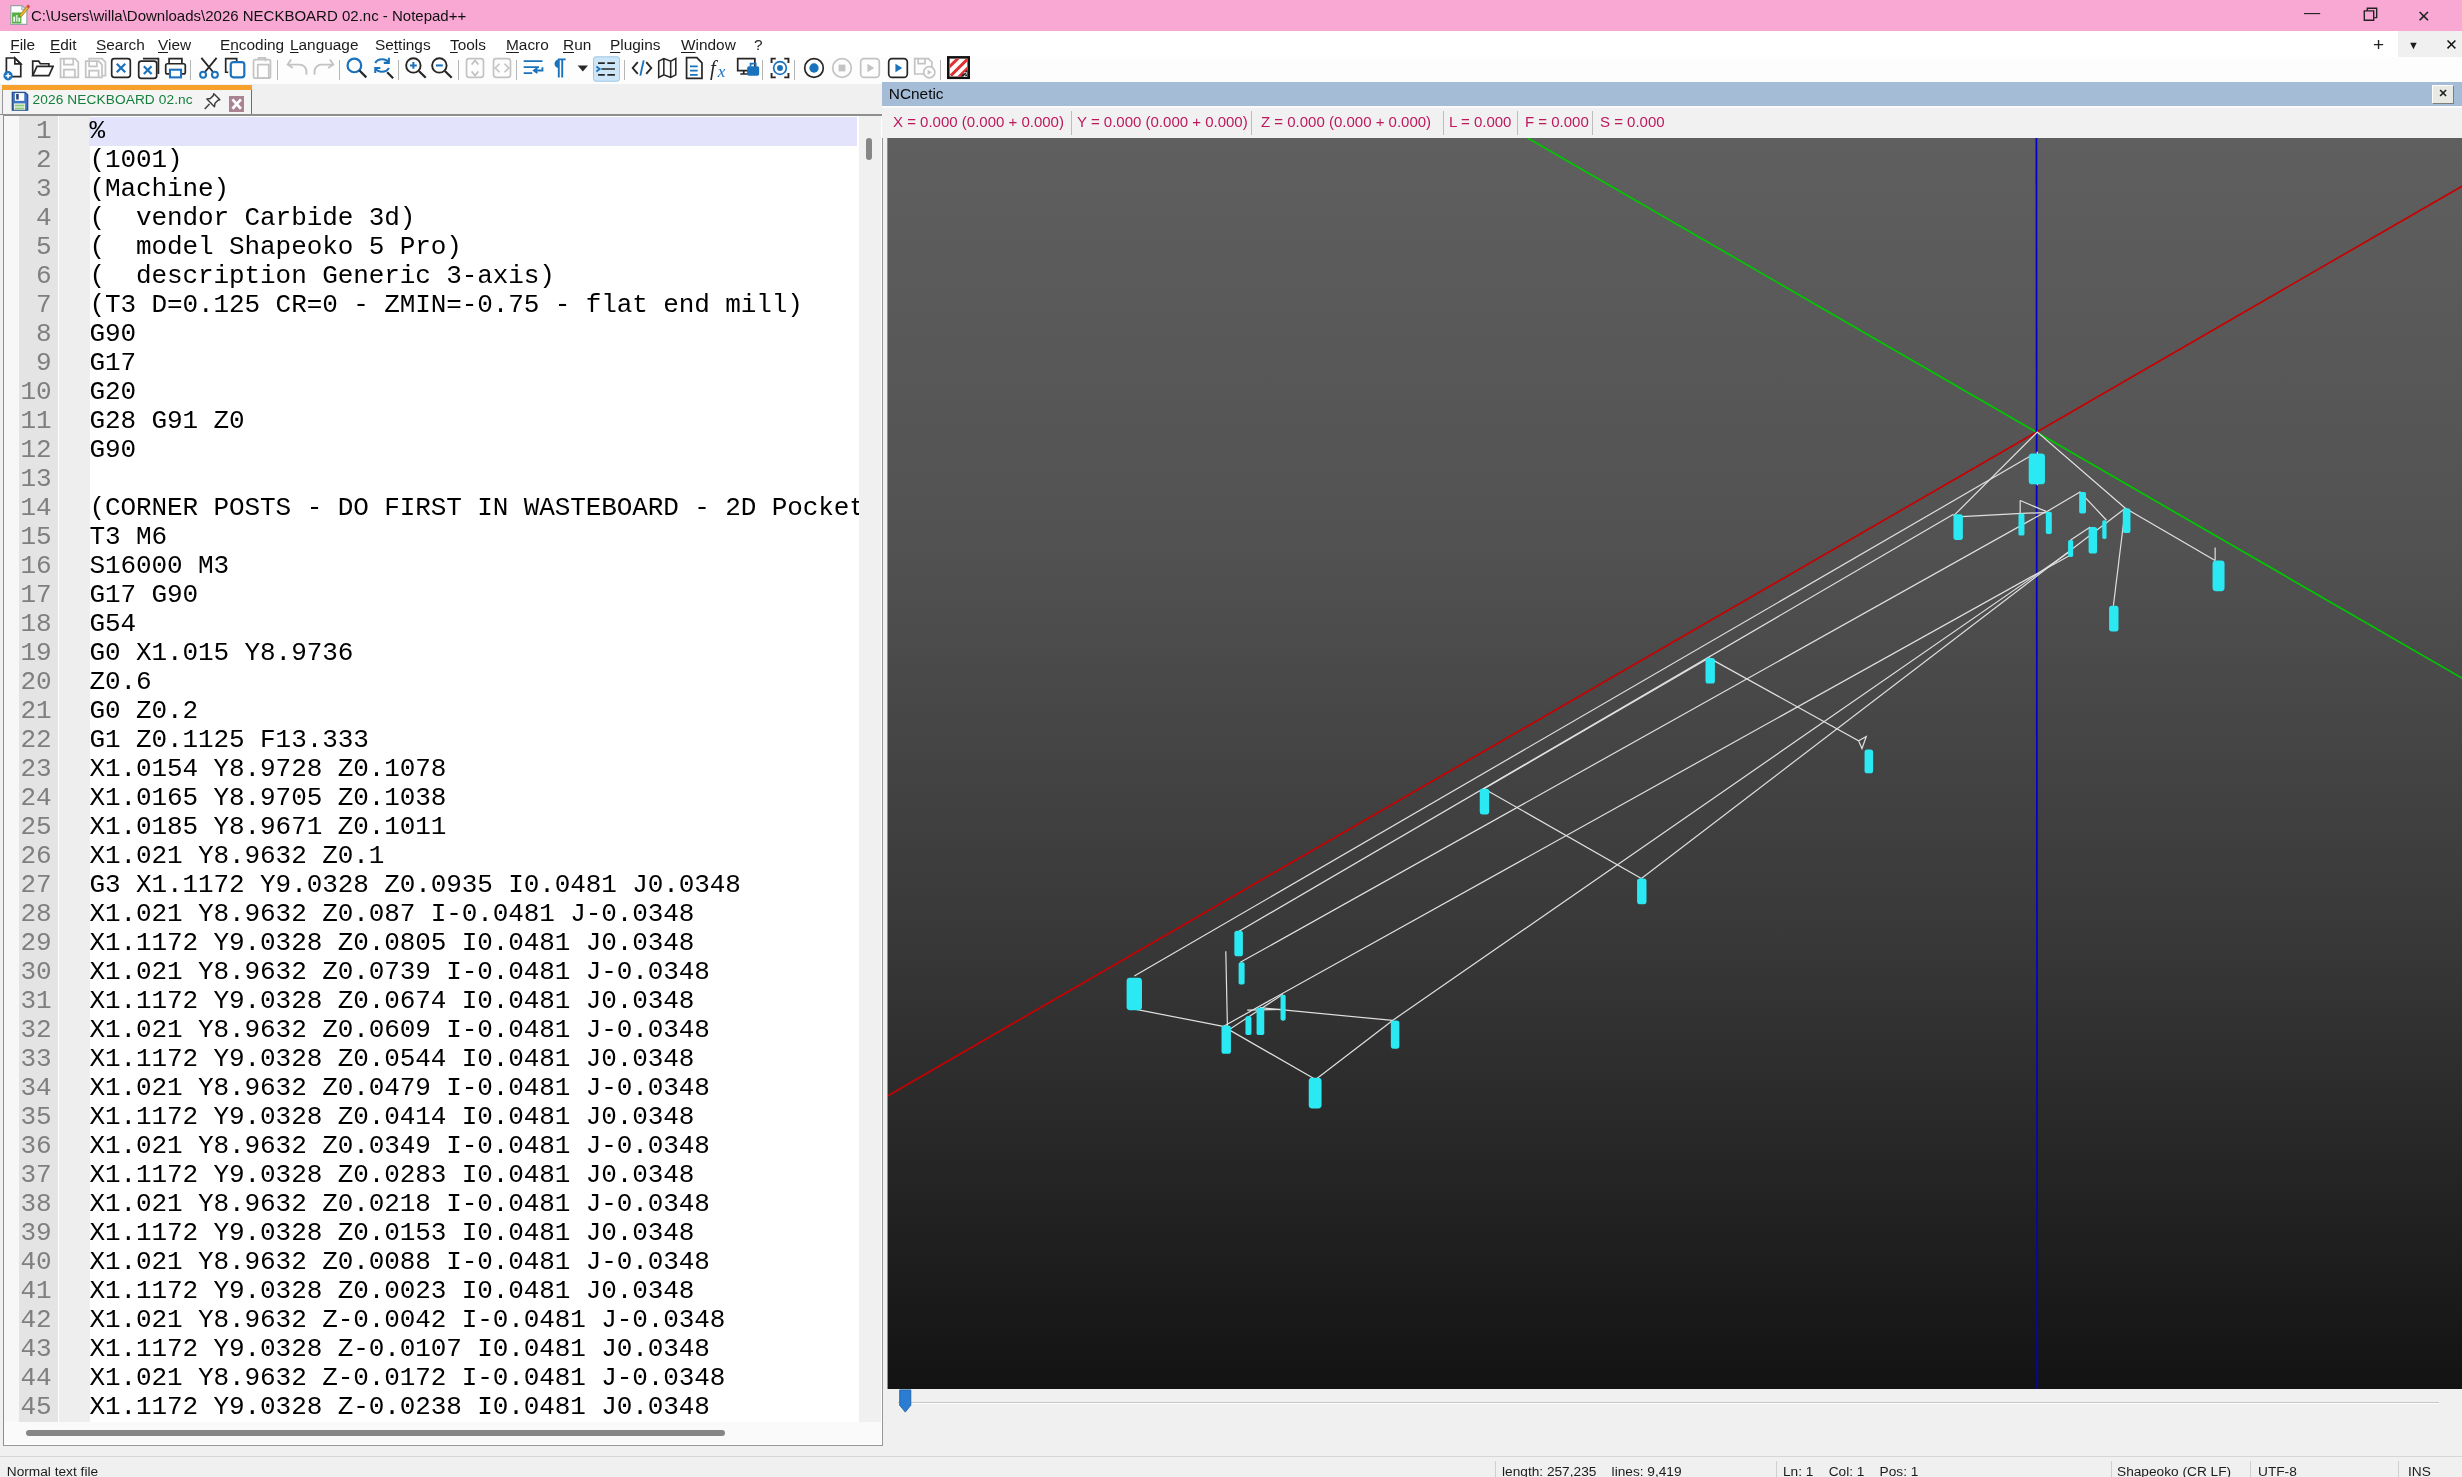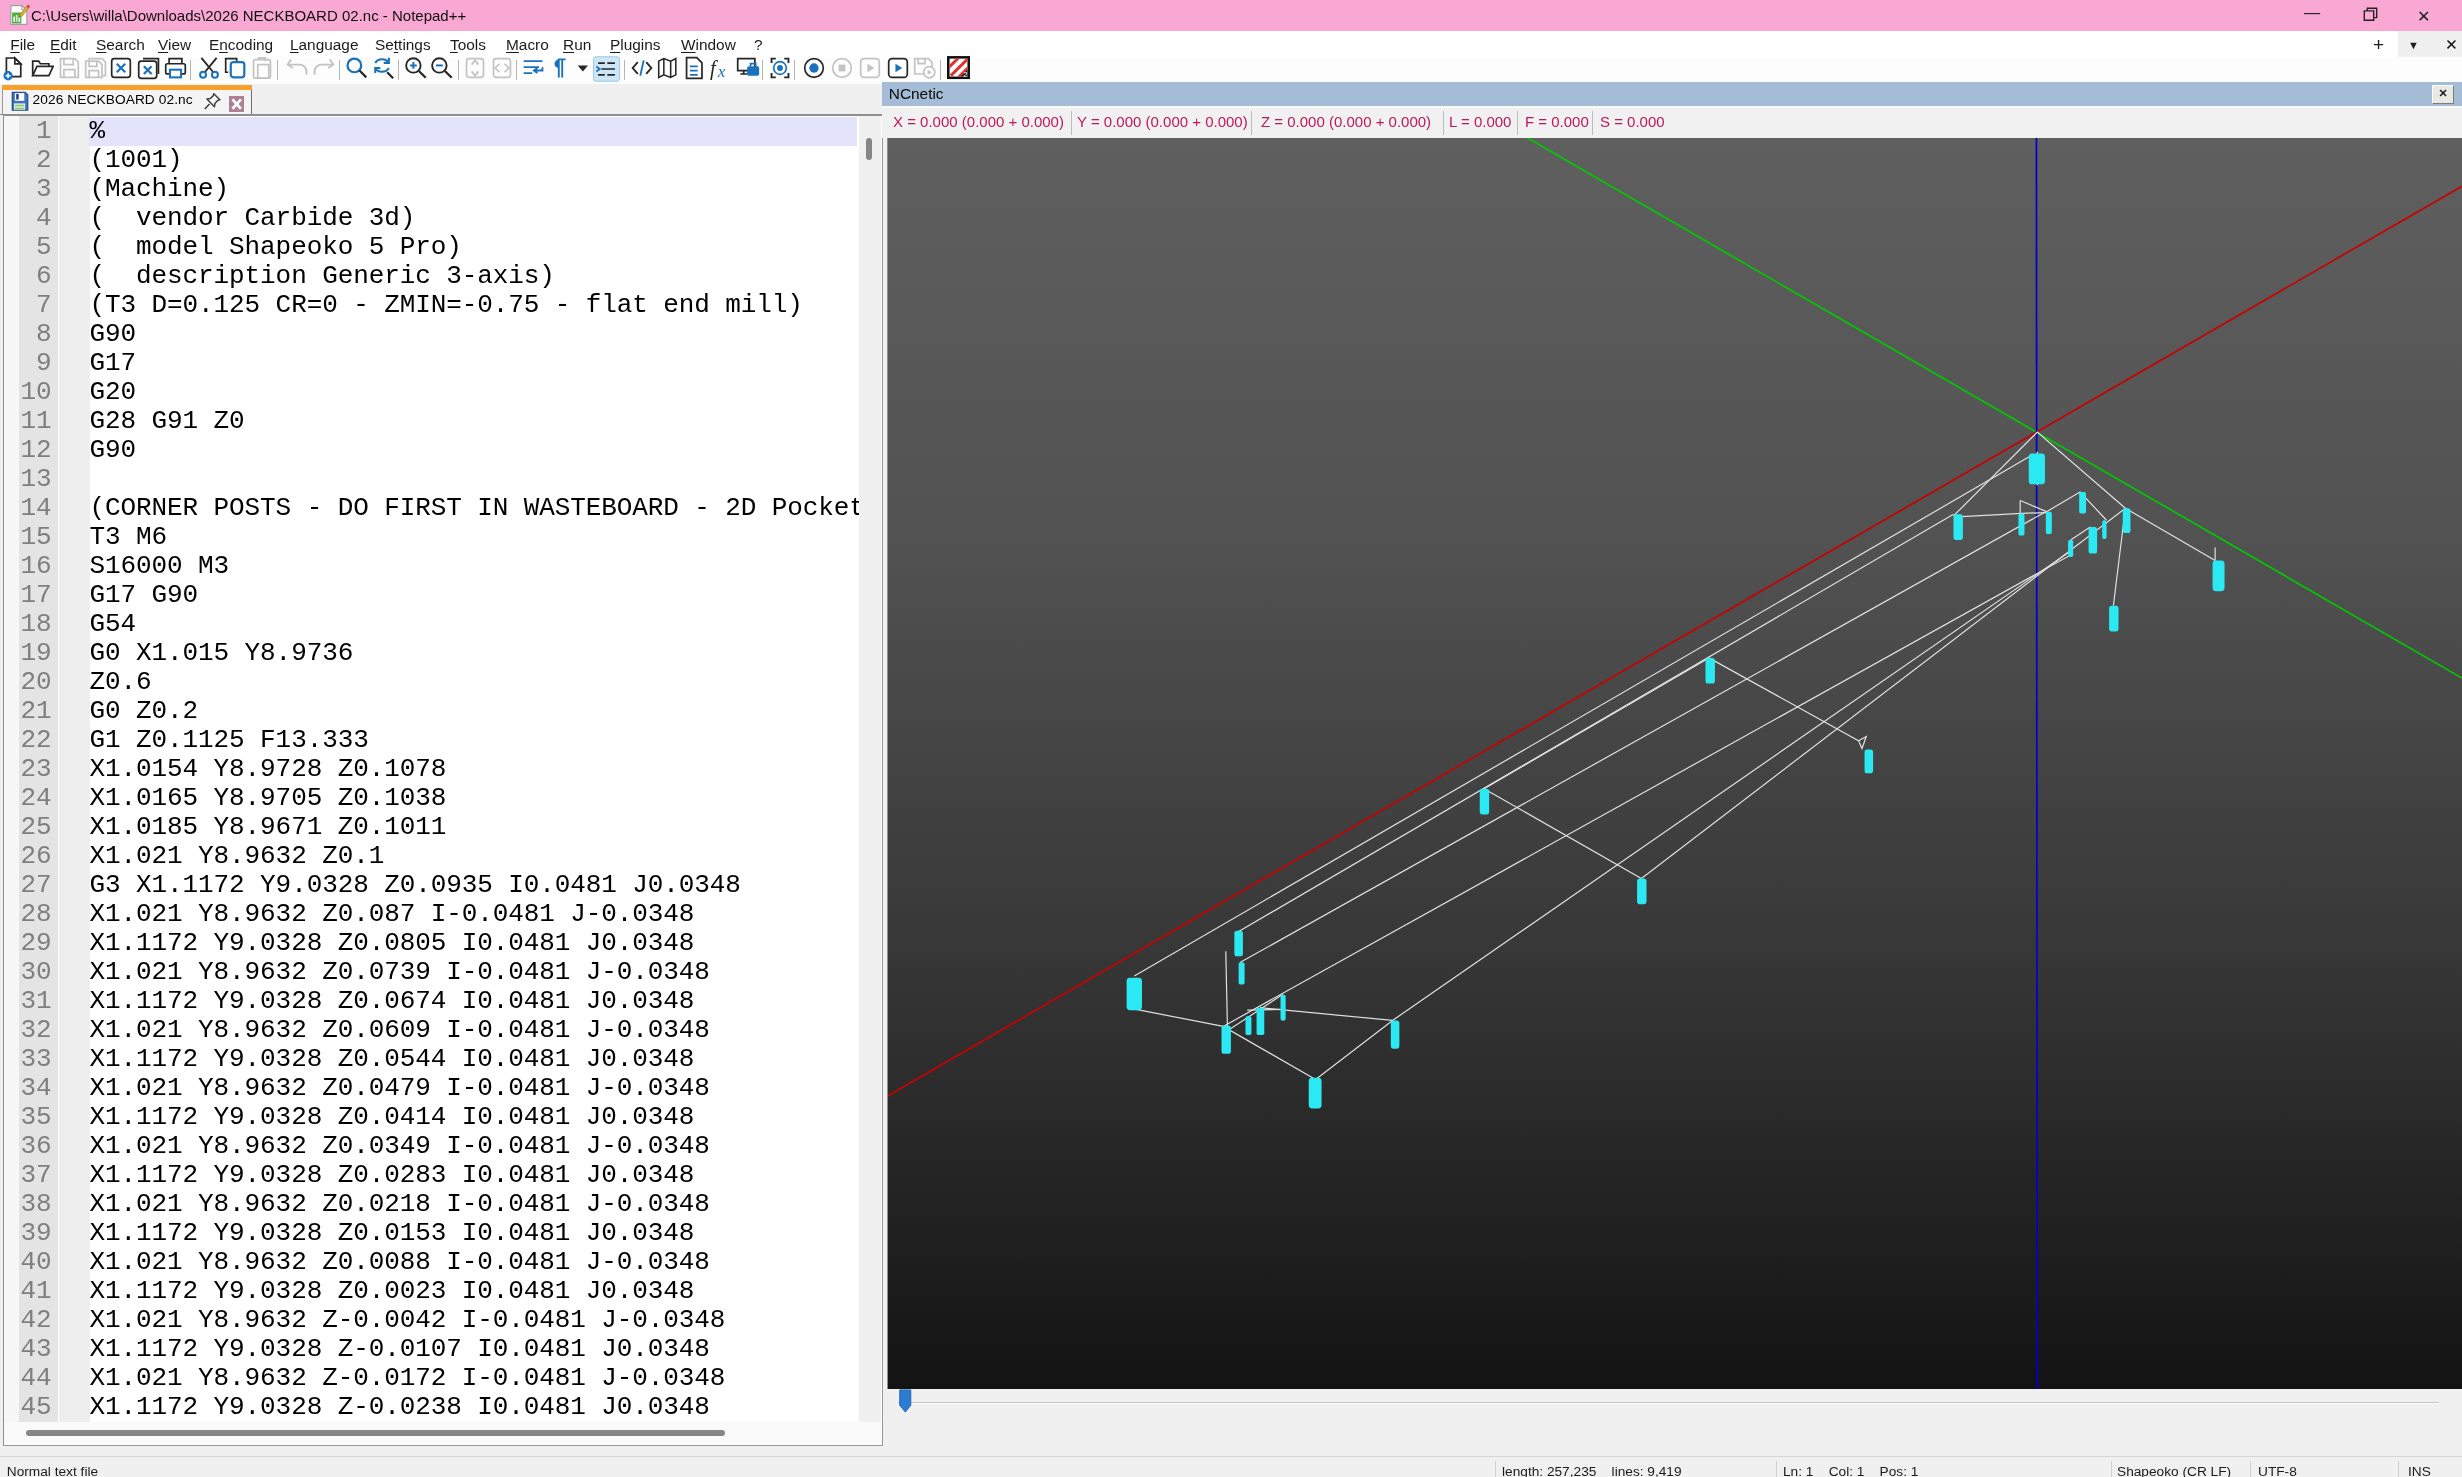--- a/index.html
+++ b/index.html
@@ -14,21 +14,21 @@
   #menubar { left:0; top:31px; width:2398px; height:26.5px; background:#ffffff; }
   .mi { position:absolute; top:5.1px; font-size:15.4px; color:#1b1b1b; }
   .mi u { text-decoration-thickness:0.9px; text-underline-offset:1.7px; }
   
   #toolbar { left:0; top:57px; width:2462px; height:27px; background:#fdfdfd; }
   .tsep { position:absolute; top:2.6px; width:0.9px; height:20.5px; background:#b5b5b5; }
   
   #tabbar { left:0; top:85px; width:882px; height:30px; background:#f0f0f0; border-bottom:0.9px solid #8e8e8e;}
   #tab1 { position:absolute; left:1.7px; top:0px; width:250px; height:29px; background:#f4f4f4; border-left:0.9px solid #989898; border-right:1.7px solid #6e6e6e; }
   #taborange { position:absolute; left:1.7px; top:0px; width:250px; height:5.1px; background:#f7a02c; }
-  #tabtitle { position:absolute; left:32.5px; top:6.8px; font-size:13.7px; color:#000000; letter-spacing:0.1px;}
+  #tabtitle { position:absolute; left:32.5px; top:6.8px; font-size:13.7px; color:#15803d; letter-spacing:0.1px;}
   .ti { position:absolute; top:-0.9px; }
   
   #editor { left:2.6px; top:115px; width:880px; height:1331px; background:#ffffff; border:1.7px solid #8f8f8f; border-right:0.9px solid #979797; border-bottom:0.9px solid #979797; }
   #gutter1 { position:absolute; left:0.9px; top:0px; width:14.5px; height:1328px; background:#f7f7f7; }
   #gutter2 { position:absolute; left:15.4px; top:0px; width:39px; height:1328px; background:#e4e4e4; }
   #gutter3 { position:absolute; left:55px; top:0px; width:31px; height:1328px; background:#eeeeee; }
   #curline { position:absolute; left:85px; top:0.9px; width:768px; height:29px; background:#e3e3fb; }
   pre { font-family:"Liberation Mono", monospace; font-size:26px; line-height:29px; letter-spacing:-0.1px; }
   #lnums { position:absolute; left:0px; top:0.9px; width:48px; text-align:right; color:#7f7f7f; }
   #code { position:absolute; left:86px; top:0.9px; color:#000; }
@@ -69,21 +69,21 @@
   <svg class="abs" style="left:2363px;top:6.8px" width="15.4" height="15.4" viewBox="0 0 18 18">
       <path d="M5 4 v-2.5 h11 v11 h-2.5 M1.5 4.5 h11 v11 h-11 z" fill="none" stroke="#222" stroke-width="1.6"></path>
     </svg>
   <div class="abs winbtn" style="left:2417px">✕</div>
 </div>
 <div class="abs" id="menubar">
   <div class="mi" style="left:10.3px"><u>F</u>ile</div>
   <div class="mi" style="left:50px"><u>E</u>dit</div>
   <div class="mi" style="left:96px"><u>S</u>earch</div>
   <div class="mi" style="left:158px"><u>V</u>iew</div>
-  <div class="mi" style="left:209px">E<u>n</u>coding</div>
+  <div class="mi" style="left:220px">E<u>n</u>coding</div>
   <div class="mi" style="left:290px"><u>L</u>anguage</div>
   <div class="mi" style="left:375px">Se<u>t</u>tings</div>
   <div class="mi" style="left:450px"><u>T</u>ools</div>
   <div class="mi" style="left:506px"><u>M</u>acro</div>
   <div class="mi" style="left:563px"><u>R</u>un</div>
   <div class="mi" style="left:610px"><u>P</u>lugins</div>
   <div class="mi" style="left:681px"><u>W</u>indow</div>
   <div class="mi" style="left:754px">?</div>
   <div class="mi" style="left:2373px;color:#222;font-size:19px;top:2.6px">+</div>
   <div class="mi" style="left:2408px;font-size:11px;top:7.7px">▼</div>

